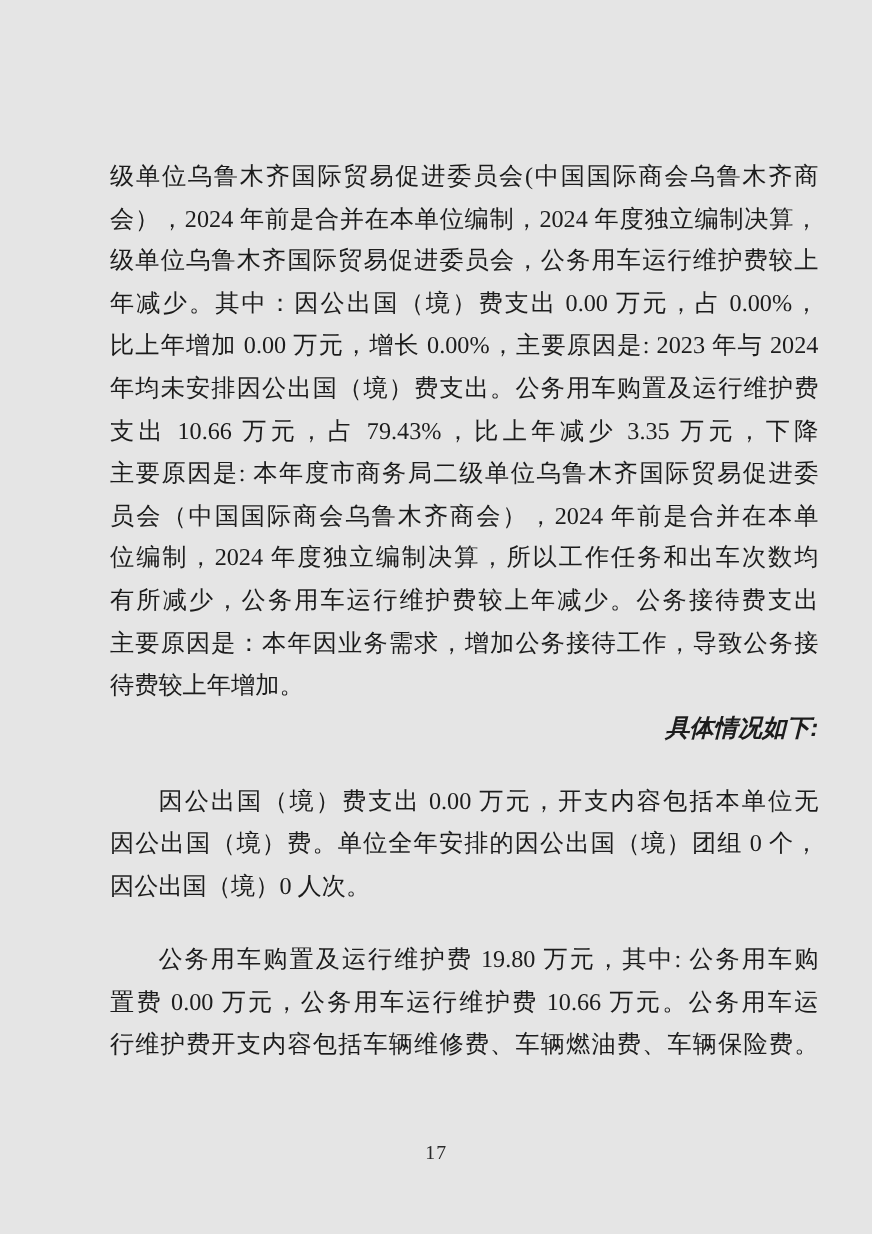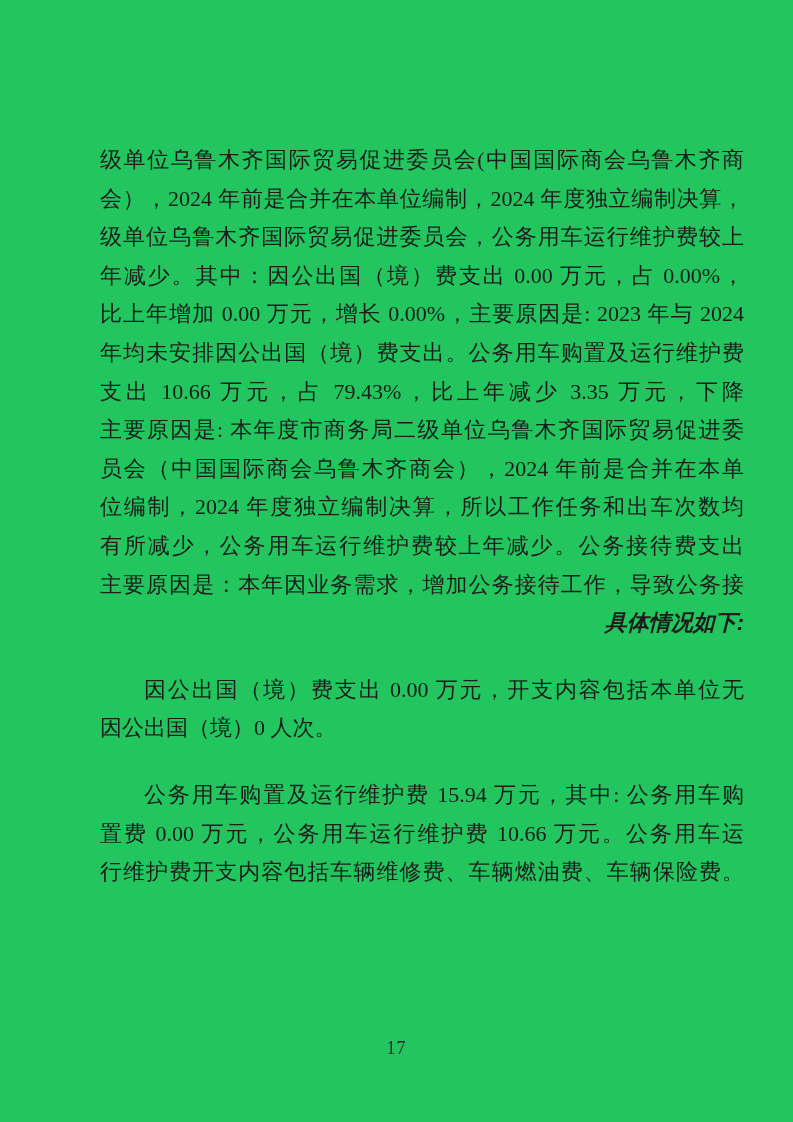--- a/index.html
+++ b/index.html
@@ -11,21 +11,21 @@
     height: 1122px;
     background: #ffffff;
     position: relative;
     overflow: hidden;
     font-family: "Liberation Serif", "DejaVu Serif", serif;
     color: #1c1c1c;
   }
   .page {
     position: absolute;
     inset: 0;
-    background: #22c55e;
+    background: #e5e5e5;
   }
   .text-block {
     position: absolute;
     left: 100px;
     top: 141px;
     width: 644px;
   }
   .line {
     font-size: 22px;
     height: 38.6px;
@@ -83,24 +83,26 @@
       <div class="line fill">级单位乌鲁木齐国际贸易促进委员会，公务用车运行维护费较上</div>
       <div class="line fill">年减少。其中：因公出国（境）费支出 0.00 万元，占 0.00%，</div>
       <div class="line fill">比上年增加 0.00 万元，增长 0.00%，主要原因是: 2023 年与 2024</div>
       <div class="line fill">年均未安排因公出国（境）费支出。公务用车购置及运行维护费</div>
       <div class="line fill">支出 10.66 万元，占 79.43%，比上年减少 3.35 万元，下降 23.91%，</div>
       <div class="line fill">主要原因是: 本年度市商务局二级单位乌鲁木齐国际贸易促进委</div>
       <div class="line fill">员会（中国国际商会乌鲁木齐商会），2024 年前是合并在本单</div>
       <div class="line fill">位编制，2024 年度独立编制决算，所以工作任务和出车次数均</div>
       <div class="line fill">有所减少，公务用车运行维护费较上年减少。公务接待费支出</div>
       <div class="line fill">主要原因是：本年因业务需求，增加公务接待工作，导致公务接</div>
+      <div class="line end">待费较上年增加。</div>
       <div class="line heading">具体情况如下:</div>
       <div class="line indent-fill">因公出国（境）费支出 0.00 万元，开支内容包括本单位无</div>
+      <div class="line fill">因公出国（境）费。单位全年安排的因公出国（境）团组 0 个，</div>
       <div class="line end">因公出国（境）0 人次。</div>
-      <div class="line indent-fill">公务用车购置及运行维护费 15.94 万元，其中: 公务用车购</div>
+      <div class="line indent-fill">公务用车购置及运行维护费 19.80 万元，其中: 公务用车购</div>
       <div class="line fill">置费 0.00 万元，公务用车运行维护费 10.66 万元。公务用车运</div>
       <div class="line fill">行维护费开支内容包括车辆维修费、车辆燃油费、车辆保险费。</div>
     </div>
 
   <div class="page-footer">
     <span class="page-number">17</span>
   </div>
 
 </div>
 

